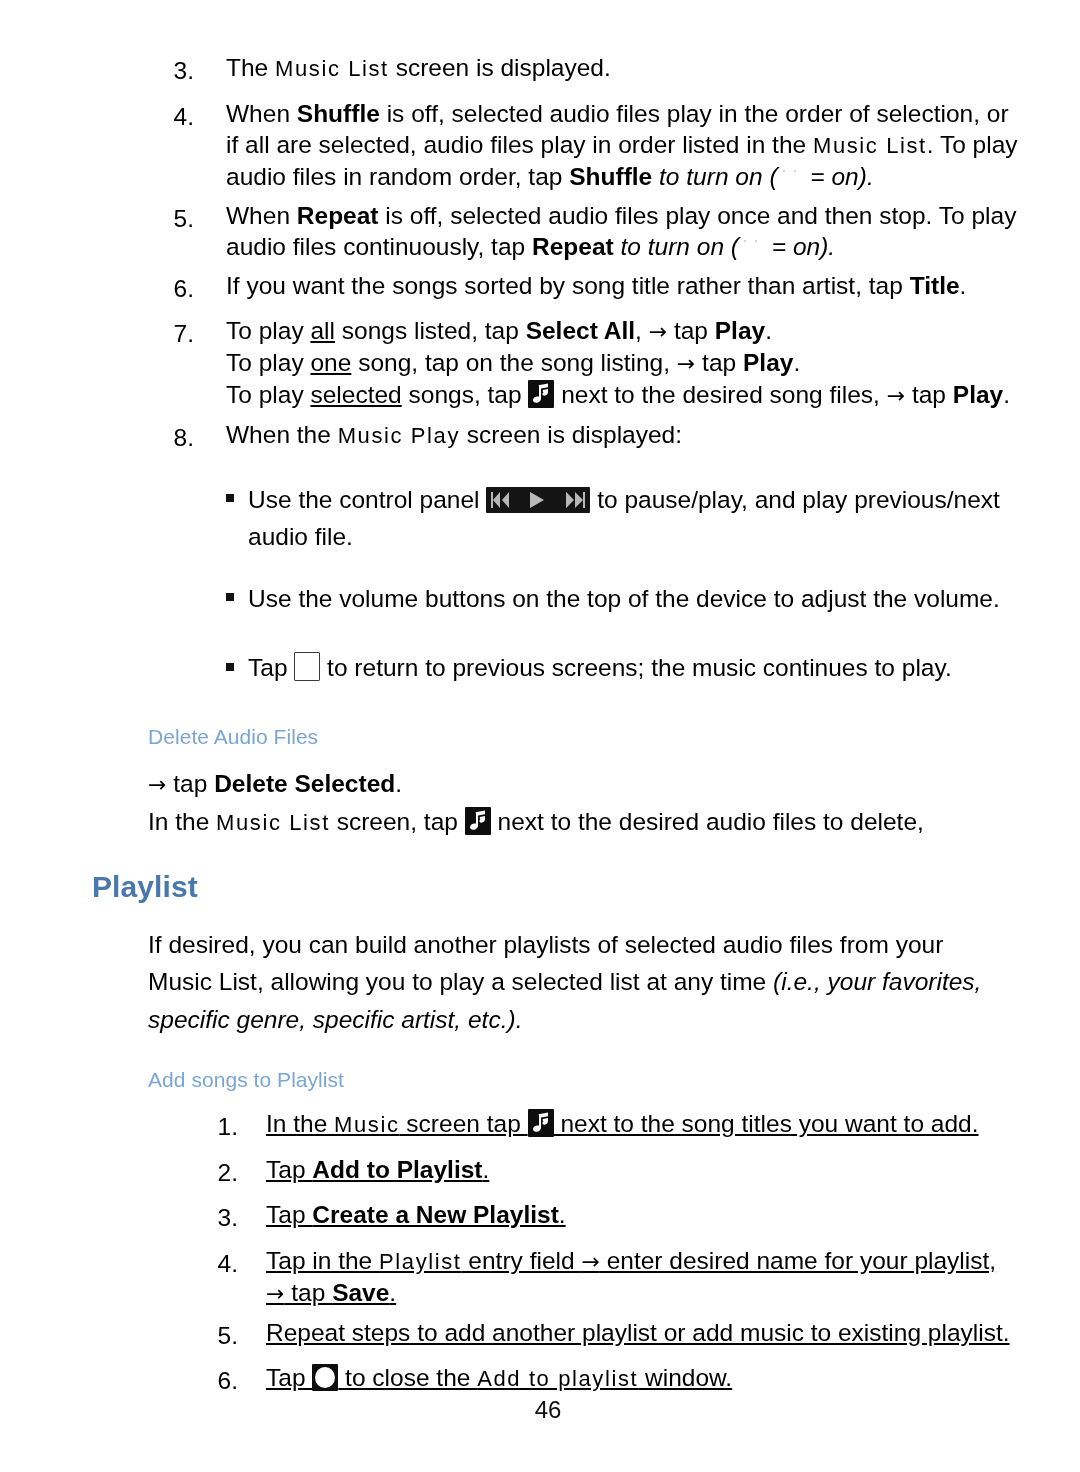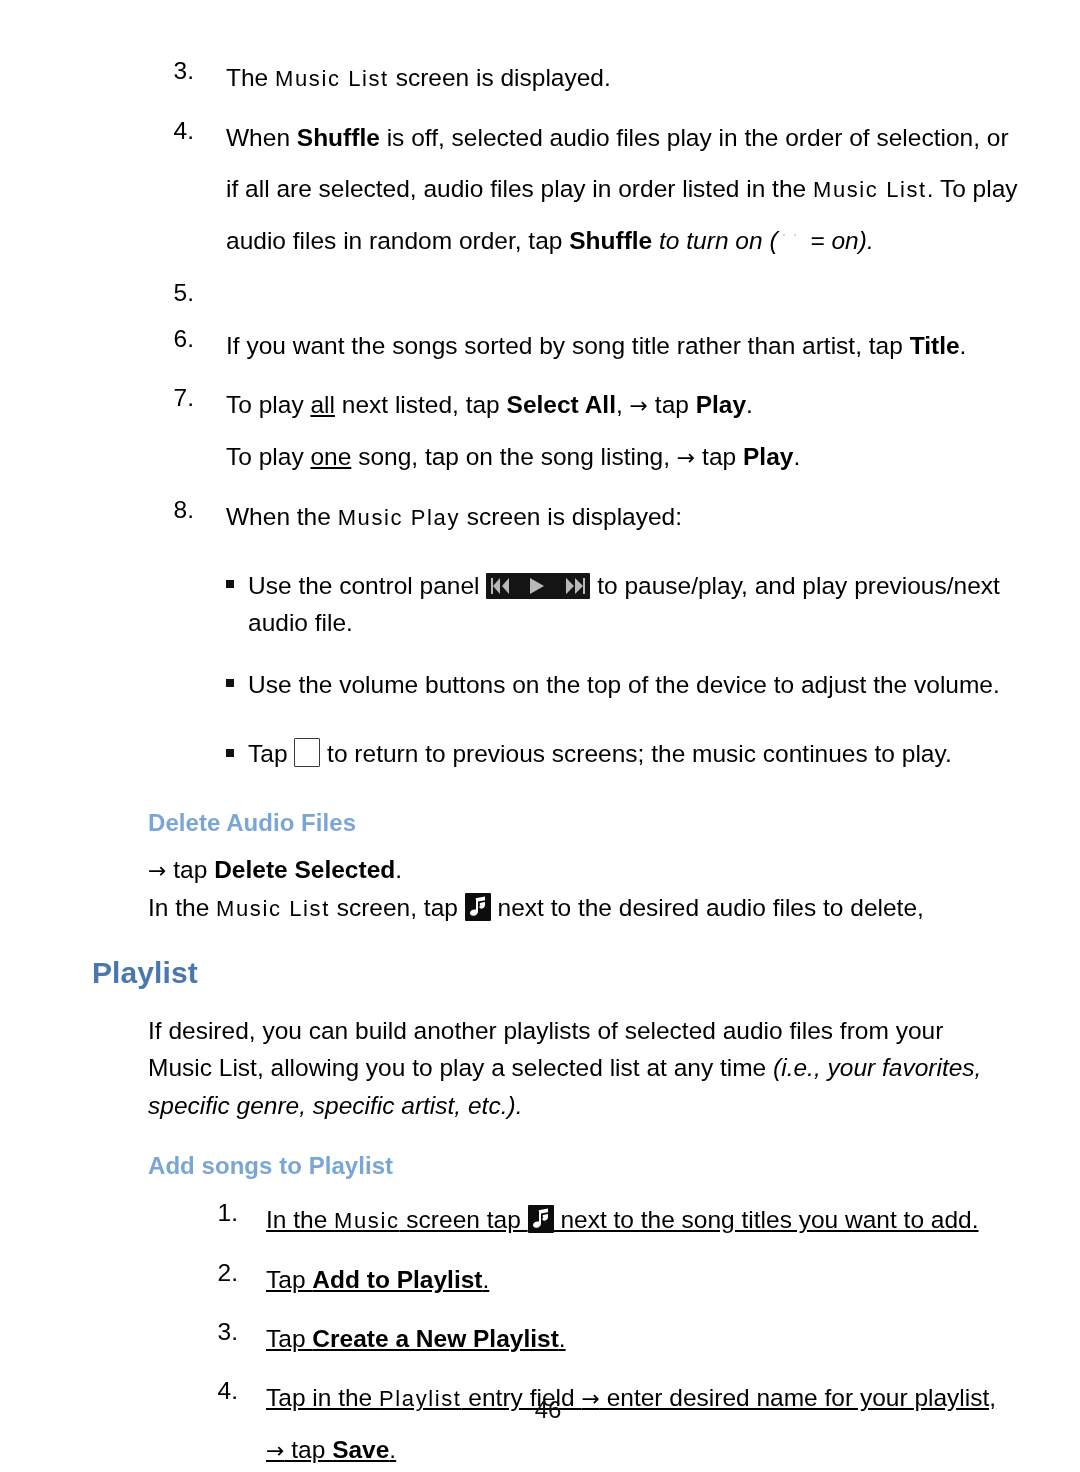--- a/index.html
+++ b/index.html
@@ -32,21 +32,21 @@
   }
   .num-item .num {
     flex: 0 0 auto;
     text-align: right;
     font-size: 24.5px;
     line-height: 37.5px;
   }
   .num-item .txt {
     flex: 1 1 auto;
     font-size: 24.5px;
-    line-height: 51px;
+    line-height: 31px;
   }
 
   
   .list-main { margin: 0; }
   .list-main .num { width: 46px; margin-left: 108px; }
   .list-main .txt { margin-left: 32px; padding-right: 20px; }
 
   
   .bullet-item {
     display: flex;
@@ -80,22 +80,22 @@
   h1.section-title {
     font-size: 30px;
     font-weight: bold;
     color: #4a78ad;
     margin: 0;
     padding: 0 0 0 52px;
     letter-spacing: 0.1px;
     line-height: 38px;
   }
   h2.sub-title {
-    font-size: 24px;
-    font-weight: bold;
+    font-size: 21px;
+    font-weight: normal;
     color: #7aa6d6;
     margin: 0;
     padding: 0 0 0 108px;
     letter-spacing: 0.05px;
     line-height: 32px;
   }
 
   
   .indent-para {
     margin-left: 108px;
@@ -236,36 +236,40 @@
 
   <div class="num-item list-main">
     <span class="num">4.</span>
     <span class="txt"><span>When </span><b>Shuffle</b><span> is off, selected audio files play in the order of selection, or if all are selected, audio files play in order listed in the </span><span class="mono">Music List</span><span>. To play audio files in random order, tap </span><b>Shuffle</b><i> to turn on (</i><span class="icon-faint"></span><i> = on</i><i>).</i></span>
   </div>
 
   <div class="sp-8"></div>
 
   <div class="num-item list-main">
     <span class="num">5.</span>
+    <span class="txt"><span>When </span><b>Repeat</b><span> is off, selected audio files play once and then stop. To play audio files continuously, tap </span><b>Repeat</b><i> to turn on (</i><span class="icon-faint"></span><i> = on</i><i>).</i></span>
   </div>
 
   <div class="sp-8"></div>
 
   <div class="num-item list-main">
     <span class="num">6.</span>
     <span class="txt"><span>If you want the songs sorted by song title rather than artist, tap </span><b>Title</b><span>.</span></span>
   </div>
 
   <div class="sp-8"></div>
 
   <div class="num-item list-main">
     <span class="num">7.</span>
     <span class="txt">
-      <div><span>To play </span><u>all</u><span> next listed, tap </span><b>Select All</b><span>, </span><span class="arrow">→</span><span> tap </span><b>Play</b><span>.</span></div>
+      <div><span>To play </span><u>all</u><span> songs listed, tap </span><b>Select All</b><span>, </span><span class="arrow">→</span><span> tap </span><b>Play</b><span>.</span></div>
       <div><span>To play </span><u>one</u><span> song, tap on the song listing, </span><span class="arrow">→</span><span> tap </span><b>Play</b><span>.</span></div>
+      <div><span>To play </span><u>selected</u><span> songs, tap </span><span class="icon icon-music"><svg width="20" height="22" viewBox="0 0 20 22">
+              <path d="M7.5 2.2 L17 0.6 L17 4.2 L10 5.6 L10 15.2 C10 18 7.6 19.8 5.2 19.8 C3.2 19.8 2 18.6 2 17.1 C2 15 4.2 13.4 6.6 13.4 C7.2 13.4 7.6 13.5 8 13.6 L8 3.5 Z M11.8 6.9 L17 5.9 L17 9.1 C17 11.3 15.2 12.7 13.4 12.7 C12.2 12.7 11.4 12 11.4 11.1 C11.4 9.9 12.6 9 14 8.8 L11.8 9.2 Z" fill="#ffffff"></path>
+            </svg></span><span> next to the desired song files, </span><span class="arrow">→</span><span> tap </span><b>Play</b><span>.</span></div>
     </span>
   </div>
 
   <div class="sp-8"></div>
 
   <div class="num-item list-main">
     <span class="num">8.</span>
     <span class="txt"><span>When the </span><span class="mono">Music Play</span><span> screen is displayed:</span></span>
   </div>
 

